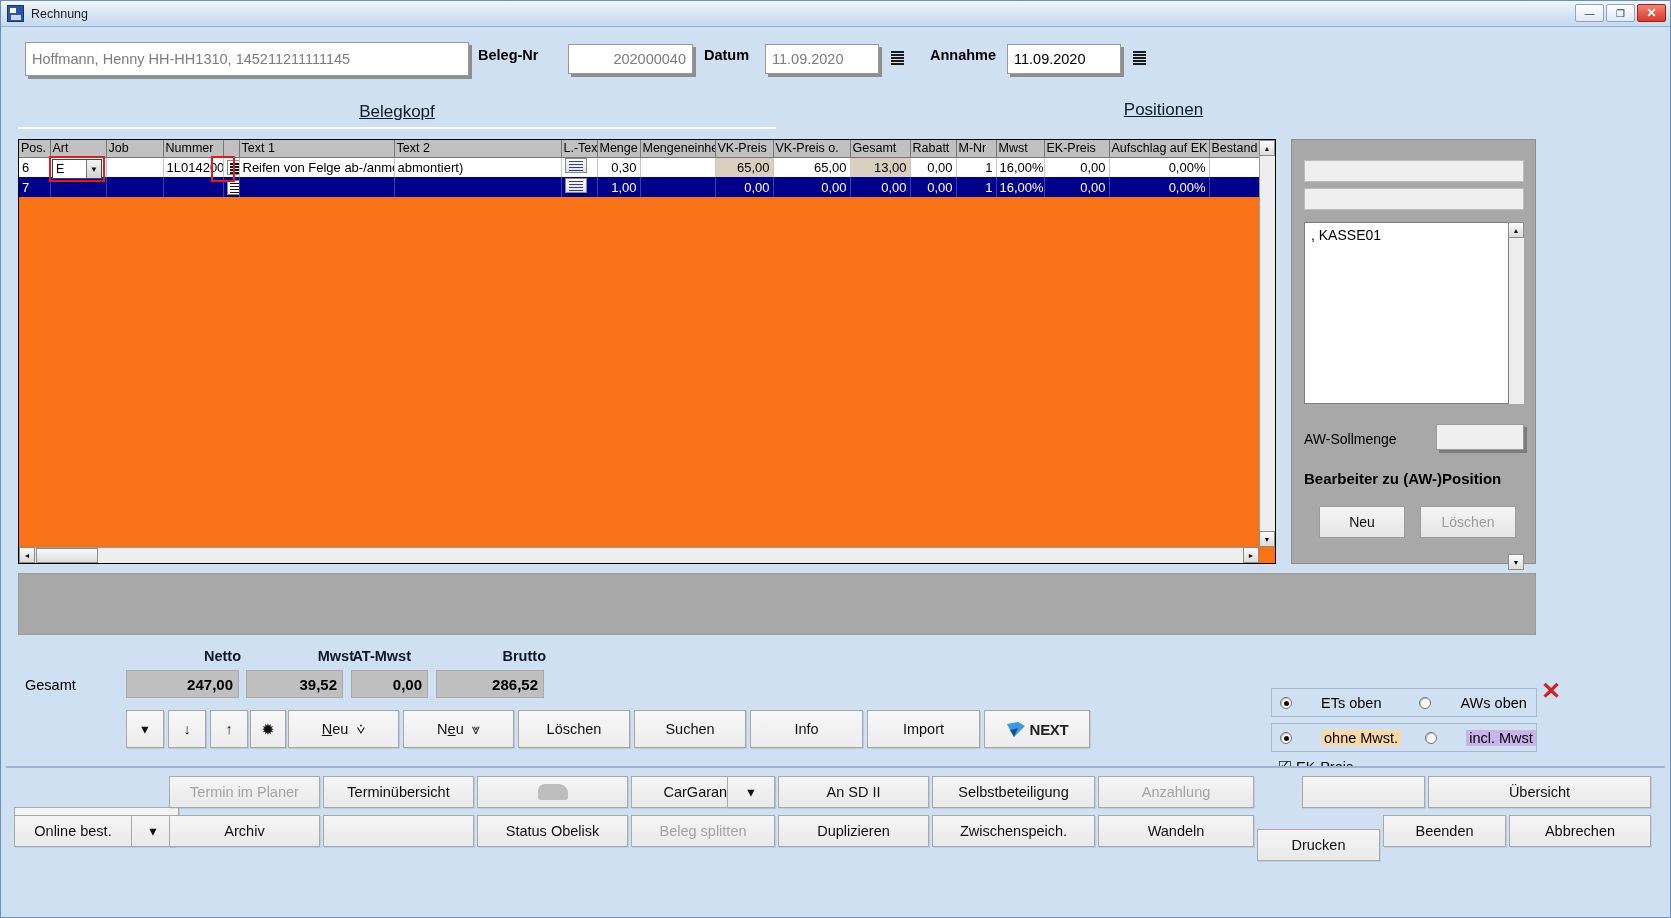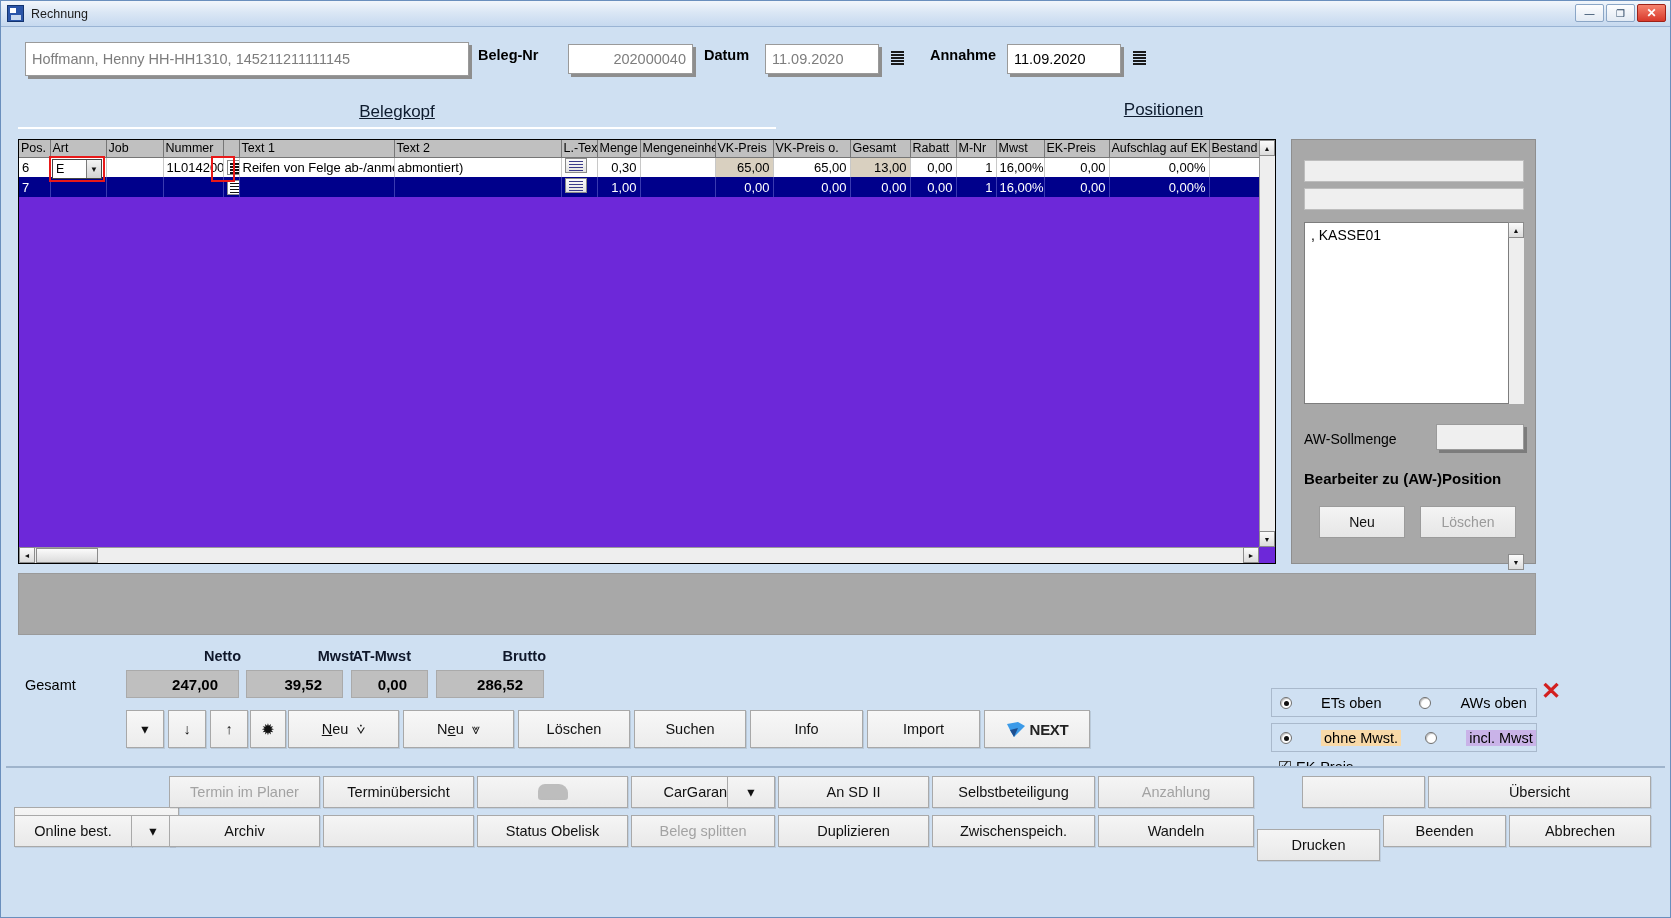--- a/index.html
+++ b/index.html
@@ -96,21 +96,21 @@
   }
   .sechdr.underline { text-decoration: underline; }
   .sechdr-line {
     position: absolute; height: 2px; background: #ffffff;
   }
 
   
   .gridwrap {
     position: absolute; left: 17px; top: 138px;
     width: 1258px; height: 425px;
-    background: #6d28d9;
+    background: #f97316;
     border: 1px solid #000;
   }
   table.grid { border-collapse: collapse; table-layout: fixed; width: 1241px; }
   table.grid th {
     background: #c0c0c0;
     border-right: 1px solid #767676;
     border-bottom: 1px solid #767676;
     font-size: 12.5px; font-weight: normal; color: #000;
     text-align: left; padding: 1px 2px; height: 17px;
     overflow: hidden; white-space: nowrap;
@@ -226,21 +226,21 @@
     position:absolute; font-size:14.5px; font-weight:bold; color:#0f172a;
     text-align:right;
   }
   .tot-cap {
     position:absolute; font-size:14.5px; color:#000;
   }
   .tot-box {
     position:absolute; height:28px;
     background:#bfbfbf; border:1px solid #aaaaaa;
     display:flex; align-items:center; justify-content:flex-end;
-    padding-right:20px; font-size:15px; font-weight:bold; color:#000;
+    padding-right:5px; font-size:15px; font-weight:bold; color:#000;
   }
 
   
   .tbtn {
     position:absolute; height:38px;
     background: linear-gradient(to bottom,#f7f7f7,#ececec);
     border:1px solid #a8a8a8;
     display:flex; align-items:center; justify-content:center;
     font-size:14.5px; color:#111;
     box-shadow: 1px 1px 0 rgba(0,0,0,0.10);

